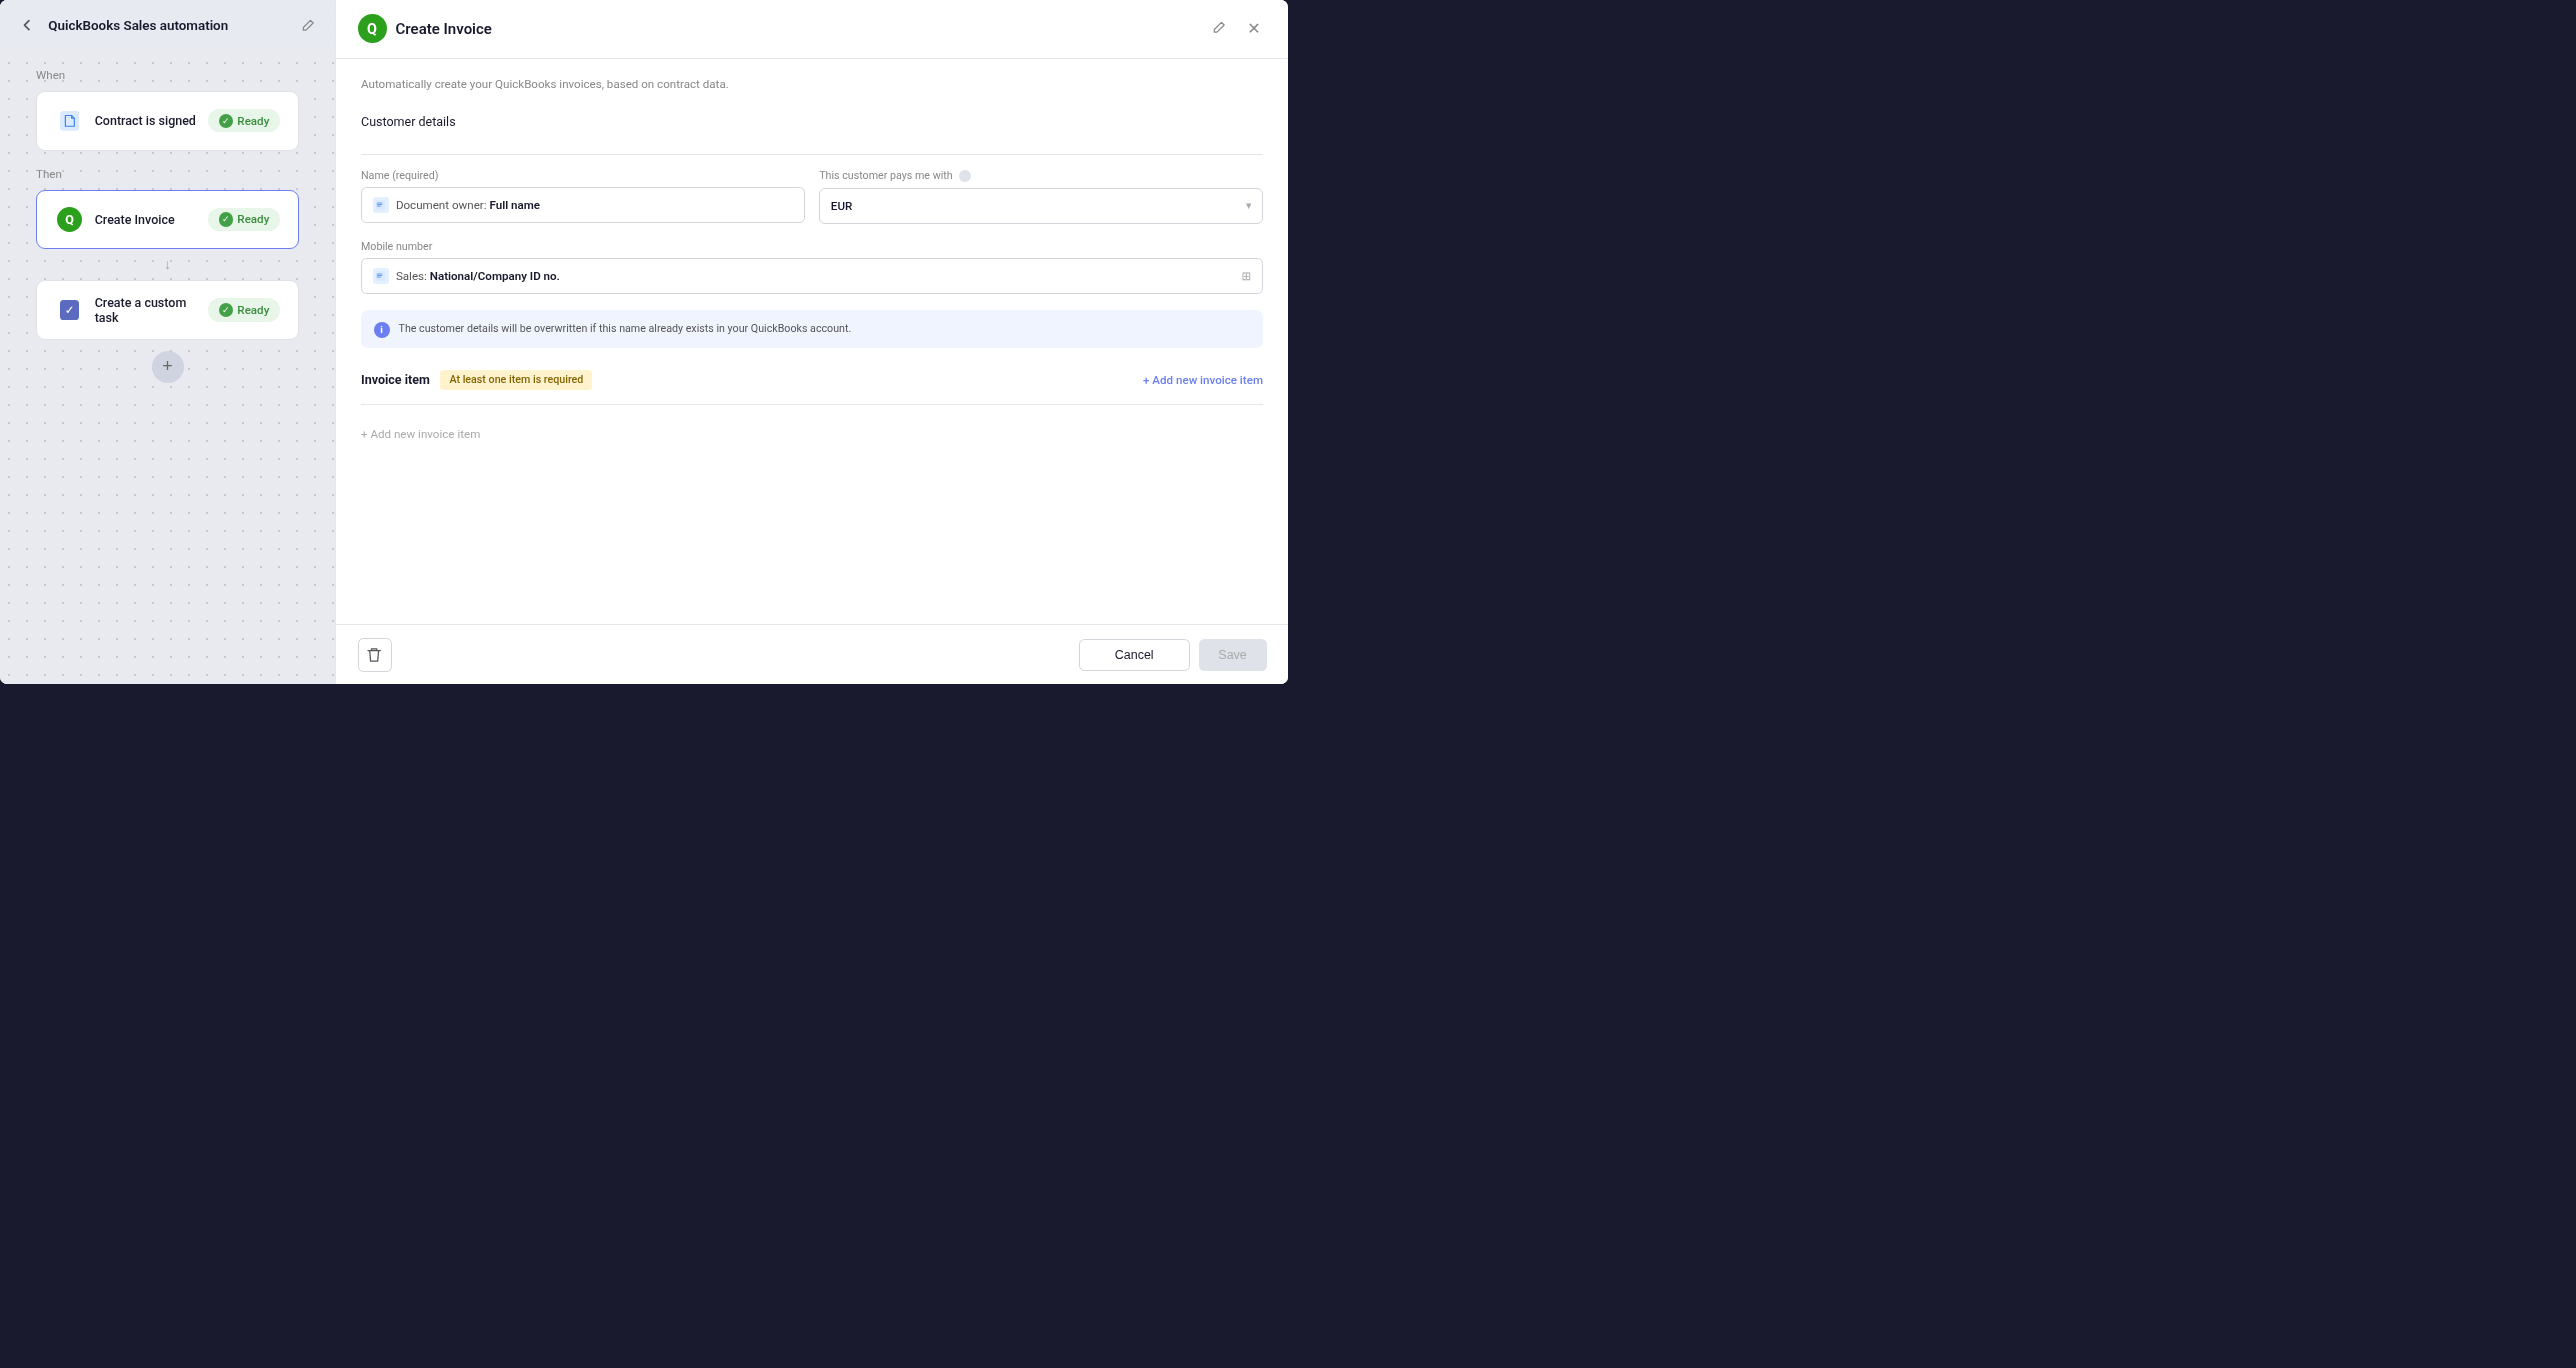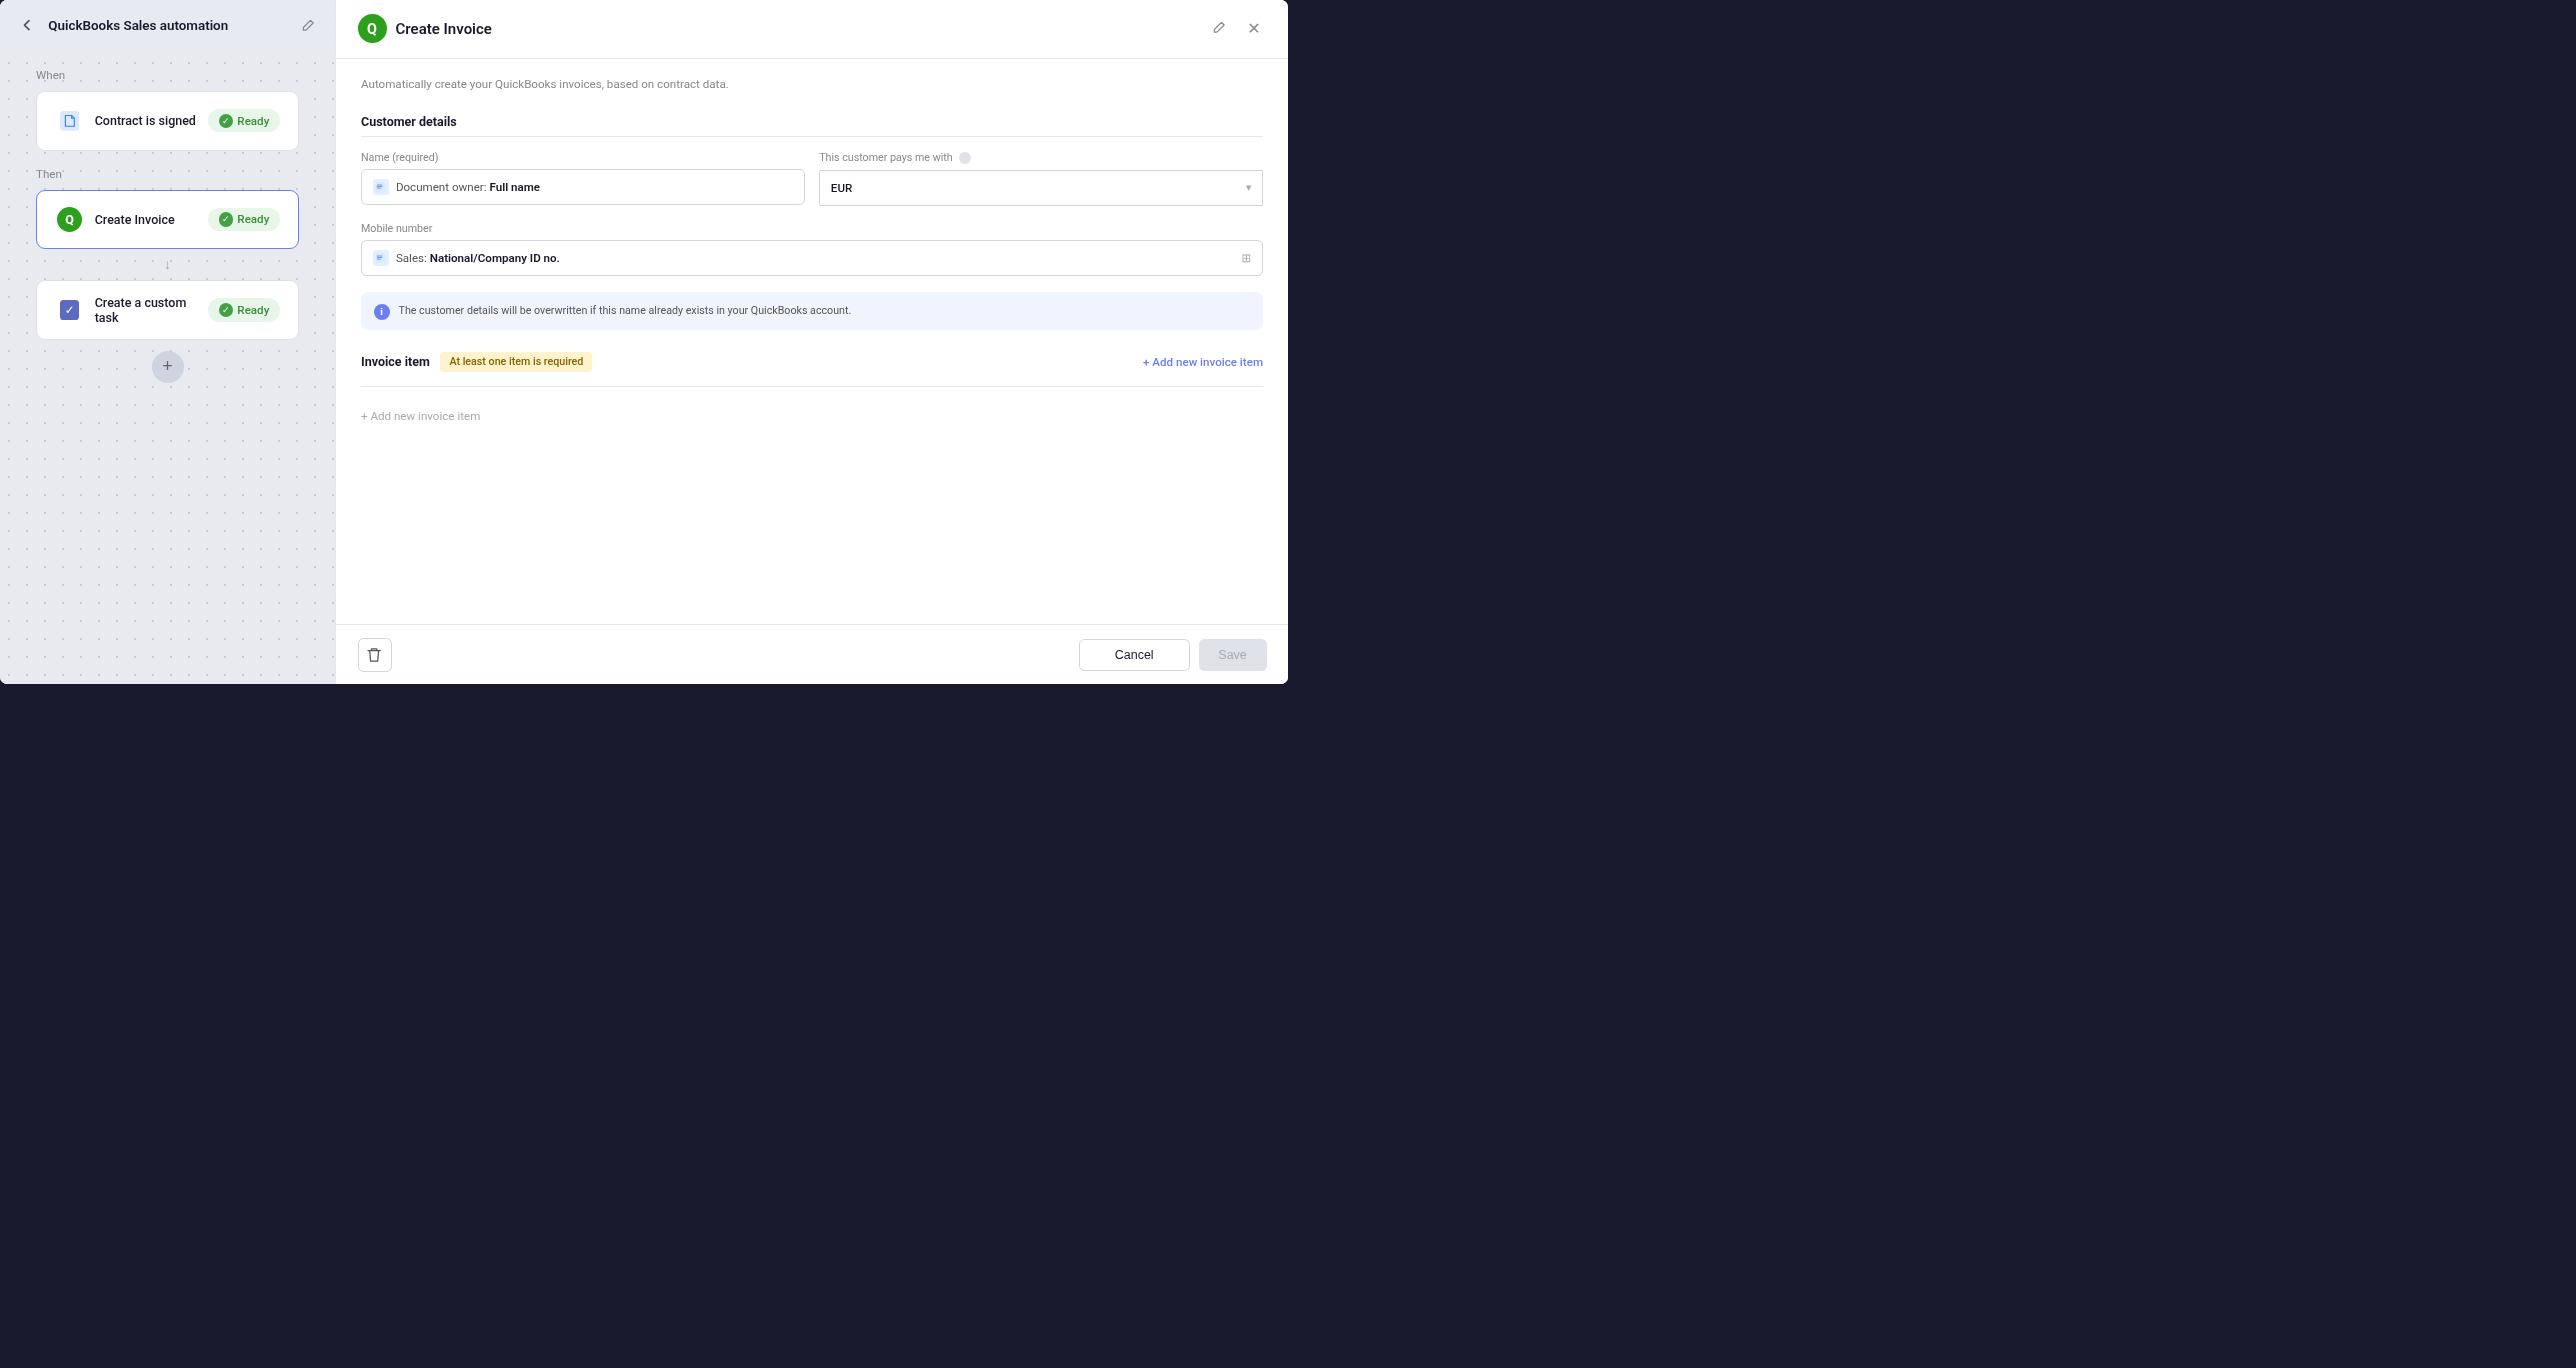--- a/index.html
+++ b/index.html
@@ -230,24 +230,24 @@
     }
 
     .subtitle {
       font-size: 11.6px;
       color: #888;
       margin-bottom: 19px;
     }
 
     .section-title {
       font-size: 12.5px;
-      font-weight: 700;
+      font-weight: 400;
       color: #1a1a2e;
       margin-bottom: 14.3px;
-      padding-bottom: 7px;
+      padding-bottom: 25px;
       border-bottom: 0.9px solid #e5e7eb;
       margin-top: 23px;
     }
 
     .form-row {
       display: flex;
       gap: 14.3px;
       margin-bottom: 16px;
     }
 
@@ -302,21 +302,21 @@
     }
 
     .field-filter-icon {
       margin-left: auto;
       color: #aaa;
       font-size: 11.6px;
     }
 
     .select-input {
       border: 1.3px solid #d1d5db;
-      border-radius: 1px;
+      border-radius: 6px;
       padding: 8px 10.7px;
       display: flex;
       align-items: center;
       justify-content: space-between;
       min-height: 36px;
       cursor: pointer;
     }
 
     .select-value {
       font-size: 11.6px;

